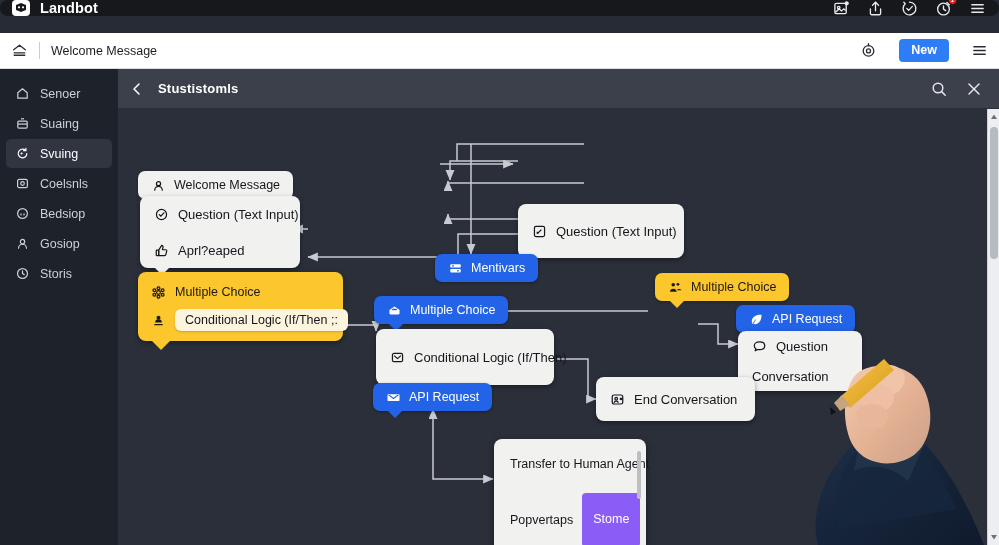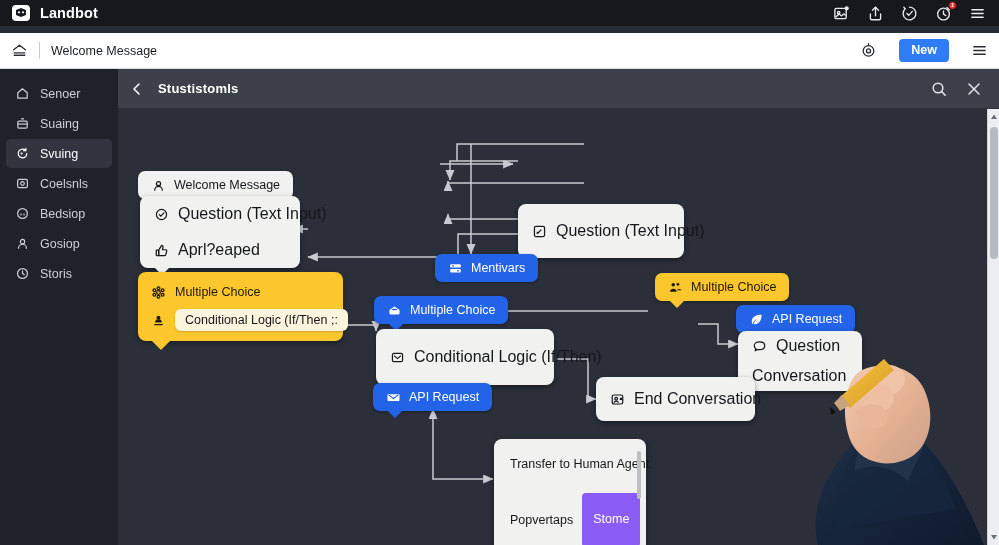--- a/index.html
+++ b/index.html
@@ -6,22 +6,22 @@
   html, body { width: 999px; height: 545px; overflow: hidden; }
   body {
     font-family: "Liberation Sans", sans-serif;
     background: #262b36;
     -webkit-font-smoothing: antialiased;
   }
   #app { position: relative; width: 999px; height: 545px; overflow: hidden; }
 
   
   .topbar {
-    position: absolute; left: 0; top: 0; width: 999px; height: 26px;
-    background: #17181c; display: flex; align-items: center;
+    position: absolute; left: 0; top: 0; width: 999px; height: 16px;
+    background: #17181c; display: flex; align-items: center; border-radius: 15px;
   }
   .brand { display: flex; align-items: center; gap: 9px; padding-left: 11px; }
   .logo-mark {
     width: 20px; height: 20px; border-radius: 4px;
     display: flex; align-items: center; justify-content: center;
     position: relative;
   }
   .logo-mark svg { display: block; }
   .brand-name {
     color: #ffffff; font-size: 14.5px; font-weight: bold; letter-spacing: .1px;
@@ -126,21 +126,21 @@
     border-right: 8px solid transparent;
   }
   .node.white .tail { border-top: 8px solid #f1f1f0; }
   .node.blue  .tail { border-top: 8px solid #2363e8; }
   .node.yellow .tail { border-top: 8px solid #fcc62d; }
 
   
   .card {
     position: absolute; background: #f1f1f0; border-radius: 8px;
     box-shadow: 0 2px 5px rgba(0,0,0,.4); color: #15171b;
-    font-size: 16px; cursor: pointer;
+    font-size: 13px; cursor: pointer;
   }
   .card .row {
     display: flex; align-items: center; gap: 9px;
     padding: 0 14px; height: 36px; white-space: nowrap;
   }
   .card .row .cic { width: 15px; height: 15px; flex: 0 0 15px; display:flex;align-items:center;justify-content:center;}
 
   
   .group-yellow {
     position: absolute; background: #fcc62d; border-radius: 8px;

